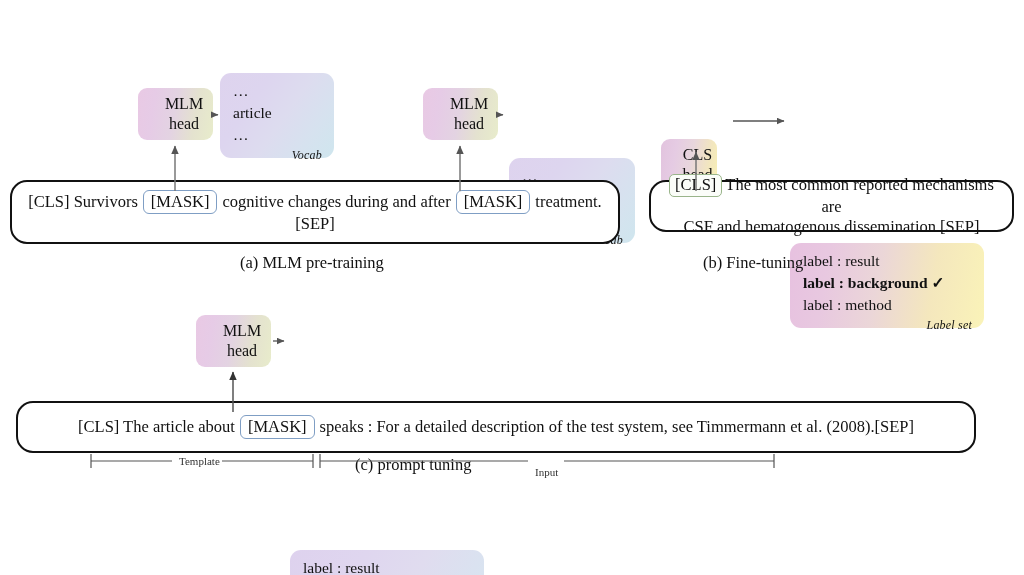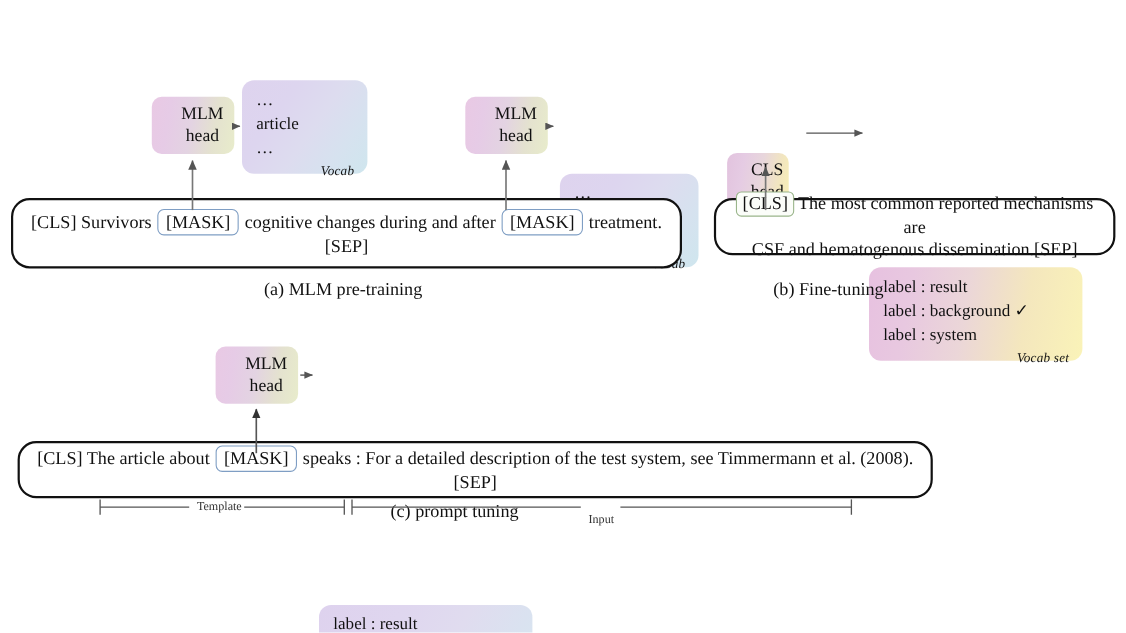--- a/index.html
+++ b/index.html
@@ -50,21 +50,21 @@
   }
   .panel .corner-tag{
     font-style:italic;
     font-size:12px;
     text-align:right;
     display:block;
     margin-top:1px;
     letter-spacing:.2px;
   }
   .ellipsis{letter-spacing:2px;}
-  .bold-row{font-weight:normal;}
+  .bold-row{font-weight:bold;}
 
   
   .sentence{
     border:2px solid #111;
     border-radius:17px;
     background:#fff;
     display:flex;align-items:center;justify-content:center;
     font-size:16.5px;
     color:#111;
     text-align:center;
@@ -144,22 +144,22 @@
   <div class="abs caption" style="left:240px;top:253px;">(a) MLM pre-training</div>
 
   <div class="abs headbox head-cls" style="left:661px;top:95px;width:56px;height:52px;margin-top:44px;">
     <span>CLS</span>
     <span>head</span>
   </div>
 
   <div class="abs panel panel-labelset-warm" style="left:790px;top:73px;width:194px;height:85px;">
     <span>label : result</span><br>
     <span class="bold-row">label : background ✓</span><br>
-    <span>label : system</span>
-    <span class="corner-tag">Vocab set</span>
+    <span>label : method</span>
+    <span class="corner-tag">Label set</span>
   </div>
 
   <div class="abs sentence" style="left:649px;top:180px;width:365px;height:52px;">
     <span style="line-height:1.24;">
       <span class="line"><span class="chip-cls">[CLS]</span><span>The most common reported mechanisms are</span></span>
       <span class="line">CSF and hematogenous dissemination.[SEP]</span>
     </span>
   </div>
 
   <div class="abs caption" style="left:703px;top:253px;">(b) Fine-tuning</div>
@@ -169,21 +169,21 @@
     <span>head</span>
   </div>
 
   <div class="abs panel panel-labelset-cool" style="left:290px;top:295px;width:194px;height:85px;">
     <span>label : result</span><br>
     <br>
     
     
   </div>
 
-  <div class="abs sentence" style="left:16px;top:401px;width:832px;height:52px;">
+  <div class="abs sentence" style="left:16px;top:401px;width:960px;height:52px;">
     <span>
       <span>[CLS] The article about</span><span class="chip-mask">[MASK]</span><span>speaks : For a detailed description of the test system, see Timmermann et al. (2008).[SEP]</span>
     </span>
   </div>
 
   <div class="spanlabel" style="left:175px;top:455px;">Template</div>
   <div class="spanlabel" style="left:531px;top:466px;">Input</div>
 
   <div class="abs caption" style="left:355px;top:455px;">(c) prompt tuning</div>
 

